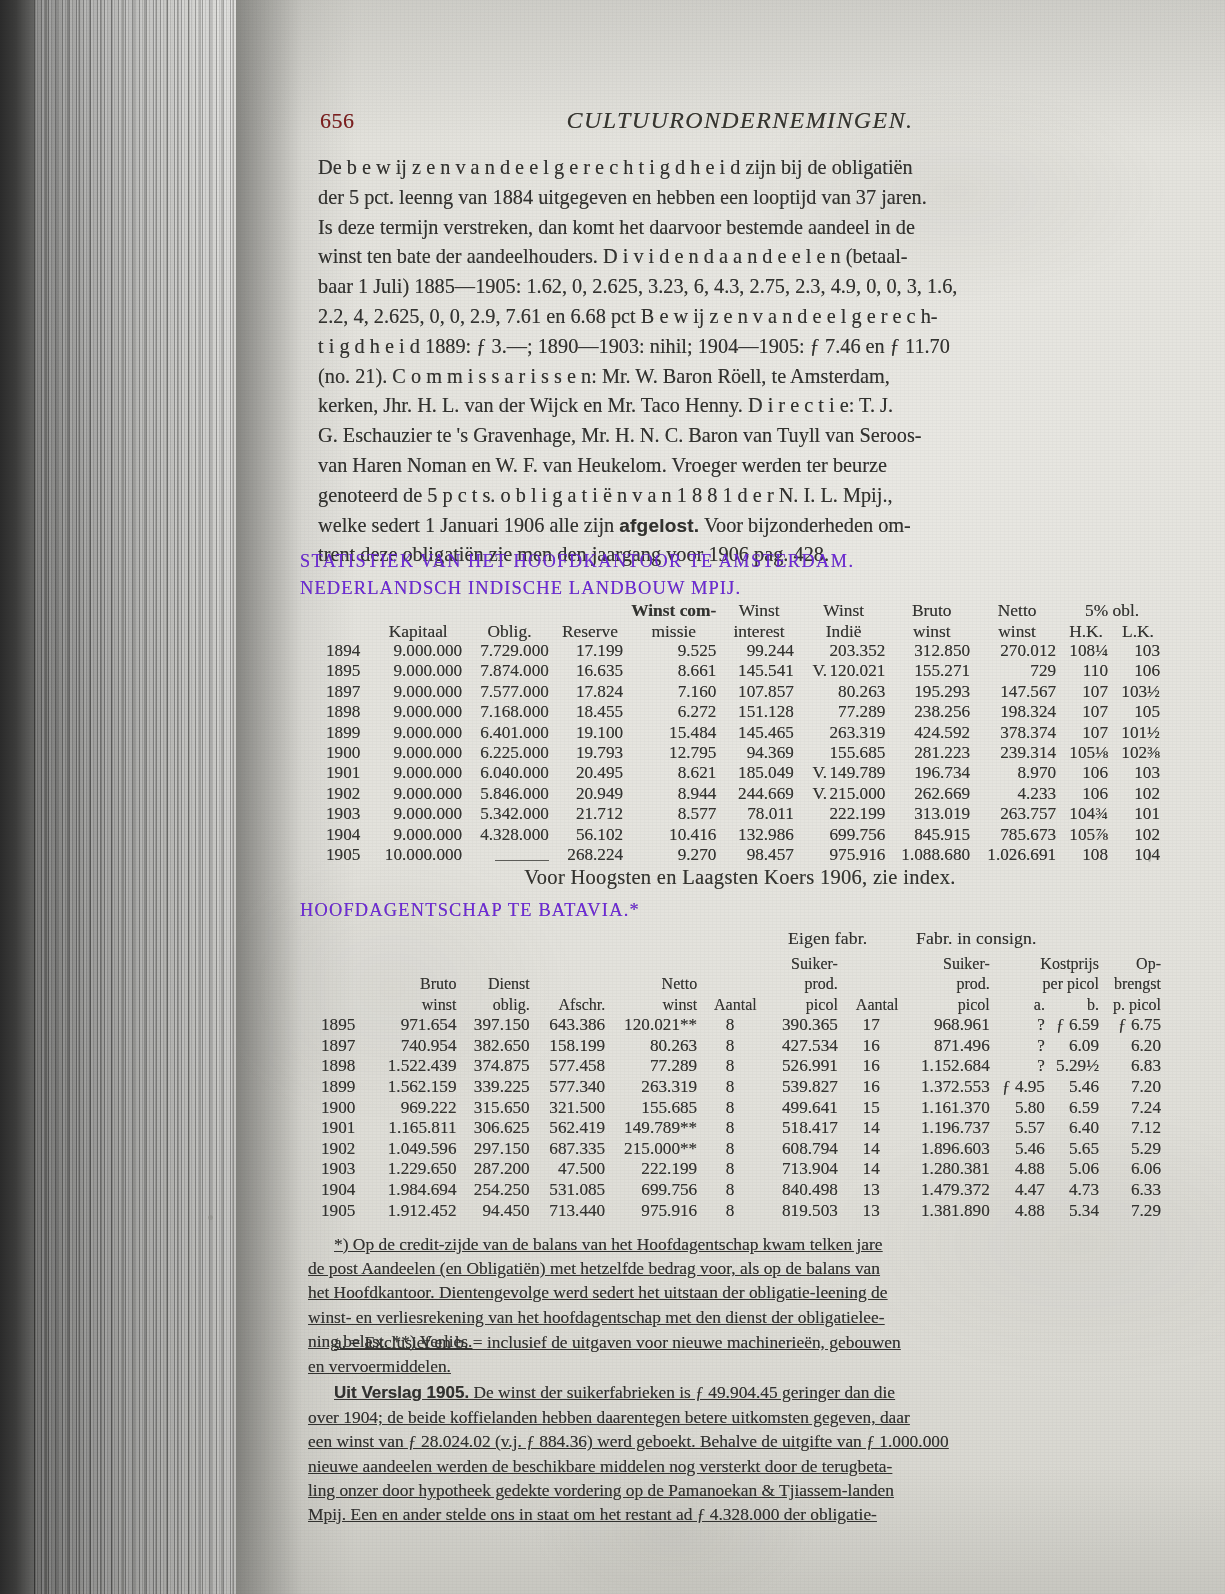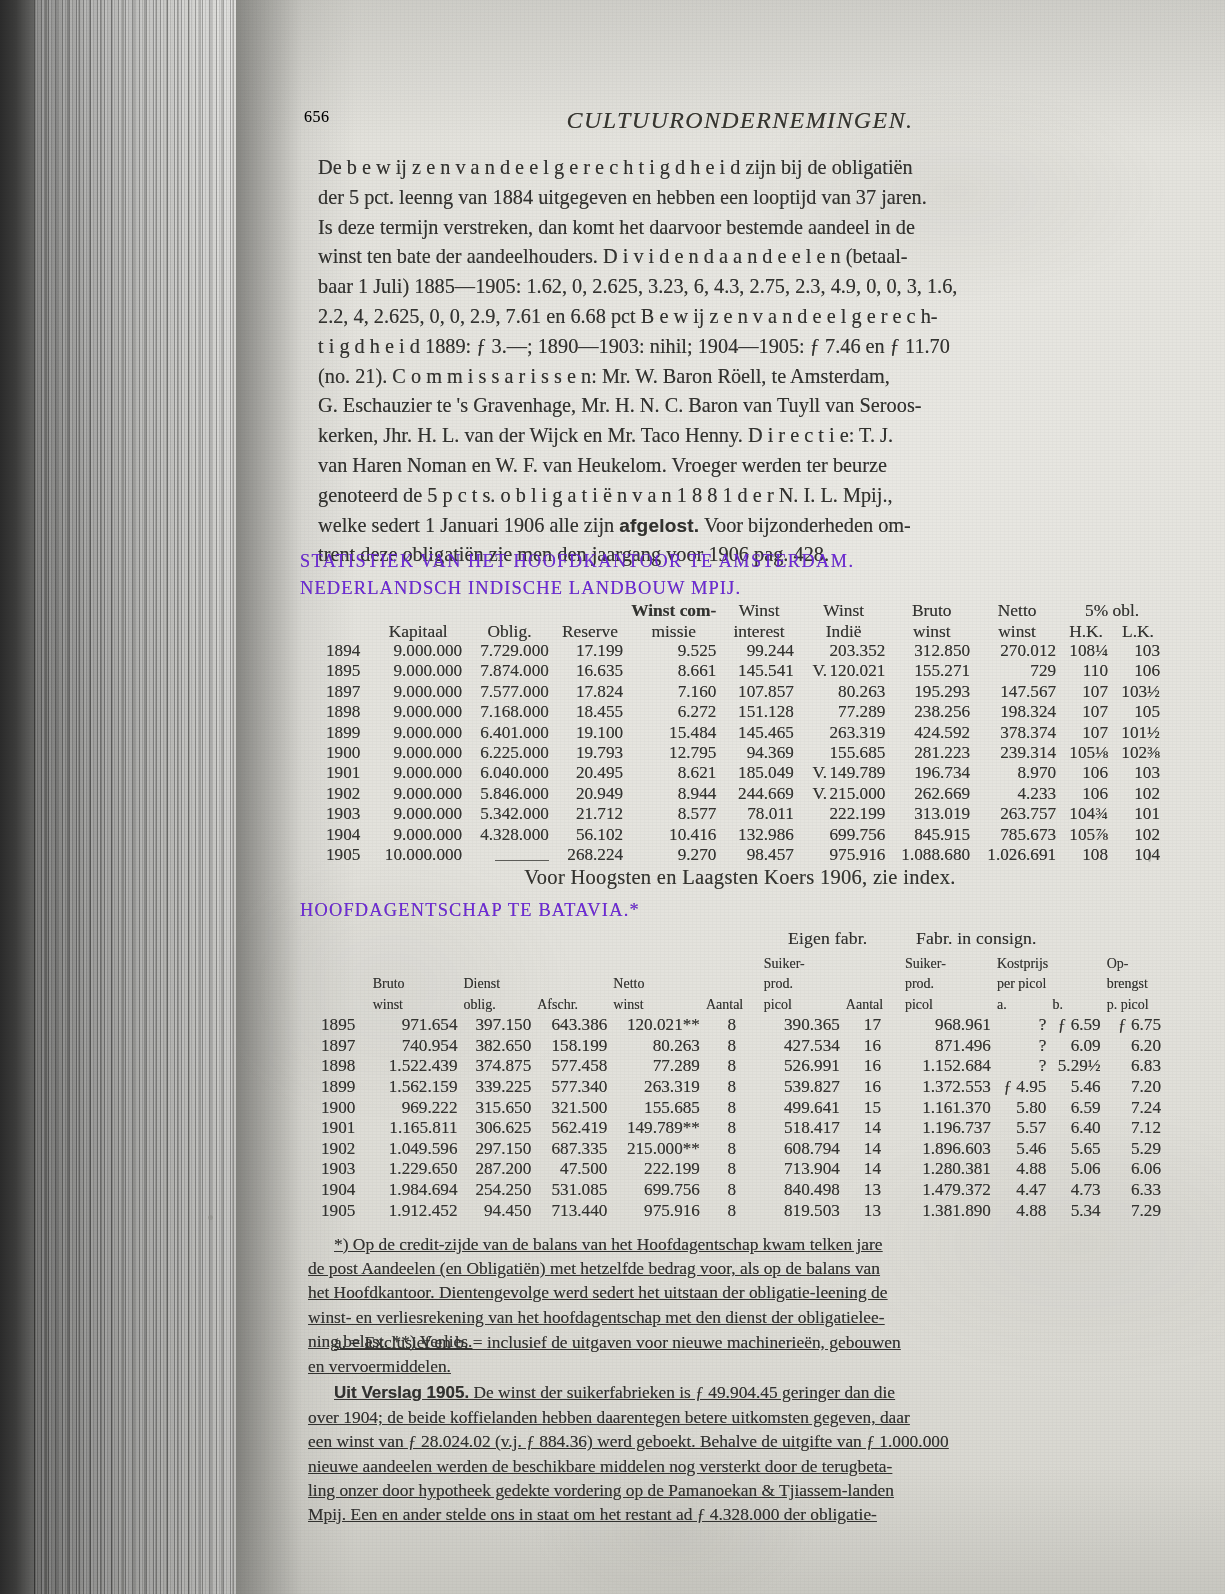--- a/index.html
+++ b/index.html
@@ -72,21 +72,21 @@
   #content{
     position:absolute;left:300px;top:0;width:880px;height:100%;
     color:#2f2f2d;
   }
   .ink{ 
     text-shadow:0 0 .6px rgba(60,60,58,.55);
   }
 
   
   .runhead{position:absolute;top:108px;left:0;width:880px;height:26px;}
-  .folio{position:absolute;left:4px;top:0;font-size:16px;letter-spacing:.5px;color:#000000;}
+  .folio{position:absolute;left:20px;top:0;font-size:22px;letter-spacing:.5px;color:#7f1d1d;}
   .runtitle{
     position:absolute;left:0;width:880px;text-align:center;top:-1px;
     font-family:"Liberation Serif",serif;font-style:italic;font-weight:400;
     font-size:24px;letter-spacing:1.4px;color:#36352f;
   }
 
   
   .bodypar{
     position:absolute;top:153px;left:18px;width:846px;
     font-size:20.3px;line-height:29.8px;text-align:justify;color:#32322f;
@@ -109,21 +109,21 @@
   td,th{padding:0;font-weight:400;white-space:nowrap;}
   .t1{position:absolute;top:600px;left:18px;width:846px;}
   .t1 th{font-size:17.4px;line-height:20.5px;text-align:center;vertical-align:bottom;padding:0 4px;}
   .t1 td{font-size:17.2px;line-height:20.4px;text-align:right;padding:0 4px;}
   .t1 td.yr{text-align:right;padding-right:10px;}
   .t1 tbody tr td{height:20.4px;}
   .vpfx{display:inline-block;width:17px;text-align:left;}
   .dash{display:inline-block;width:54px;border-bottom:1.6px solid #5c5c58;height:9px;vertical-align:middle;}
 
   .t2{position:absolute;top:954px;left:18px;width:846px;}
-  .t2 th{font-size:14px;line-height:20.4px;text-align:left;vertical-align:bottom;padding:0 3px;}
+  .t2 th{font-size:16px;line-height:20.4px;text-align:right;vertical-align:bottom;padding:0 3px;}
   .t2 td{font-size:17.2px;line-height:20.6px;text-align:right;padding:0 3px;}
   .t2 td.yr{text-align:left;padding-right:8px;}
   .t2 td.ctr{text-align:center;}
 
   .groupline{font-size:17.6px;letter-spacing:.2px;}
 
   
   .foot{
     position:absolute;left:8px;width:862px;
     font-size:17.4px;line-height:24.2px;text-align:justify;color:#323230;text-decoration:underline;
@@ -162,22 +162,22 @@
 
   <div class="bodypar">
     <span class="ln">De  b e w ij z e n  v a n  d e e l g e r e c h t i g d h e i d  zijn bij de obligatiën</span>
     <span class="ln">der 5 pct. leenng van 1884 uitgegeven en hebben een looptijd van 37 jaren.</span>
     <span class="ln">Is deze termijn verstreken, dan komt het daarvoor bestemde aandeel in de</span>
     <span class="ln">winst ten bate der aandeelhouders.  D i v i d e n d  a a n d e e l e n  (betaal-</span>
     <span class="ln">baar 1 Juli) 1885—1905: 1.62, 0, 2.625, 3.23, 6, 4.3, 2.75, 2.3, 4.9, 0, 0, 3, 1.6,</span>
     <span class="ln">2.2, 4, 2.625, 0, 0, 2.9, 7.61 en 6.68 pct   B e w ij z e n  v a n  d e e l g e r e c h-</span>
     <span class="ln">t i g d h e i d  1889:  ƒ 3.—;  1890—1903: nihil; 1904—1905: ƒ 7.46 en ƒ 11.70</span>
     <span class="ln">(no. 21).  C o m m i s s a r i s s e n:   Mr. W. Baron Röell, te Amsterdam,</span>
+    <span class="ln">kerken, Jhr. H. L. van der Wijck en Mr. Taco Henny.  D i r e c t i e:  T. J.</span>
     <span class="ln">G. Eschauzier te 's Gravenhage, Mr. H. N. C. Baron van Tuyll van Seroos-</span>
-    <span class="ln">kerken, Jhr. H. L. van der Wijck en Mr. Taco Henny.  D i r e c t i e:  T. J.</span>
     <span class="ln">van Haren Noman en W. F. van Heukelom.  Vroeger werden ter beurze</span>
     <span class="ln">genoteerd de  5  p c t s.  o b l i g a t i ë n  v a n  1 8 8 1  d e r  N. I. L. Mpij.,</span>
     <span class="ln">
       <span>welke sedert 1 Januari 1906 alle zijn</span>
       <span class="bold">afgelost.</span>
       <span>Voor bijzonderheden om-</span>
     </span>
     <span class="ln">trent deze obligatiën zie men den jaargang voor 1906 pag. 428.</span>
   </div>
 

